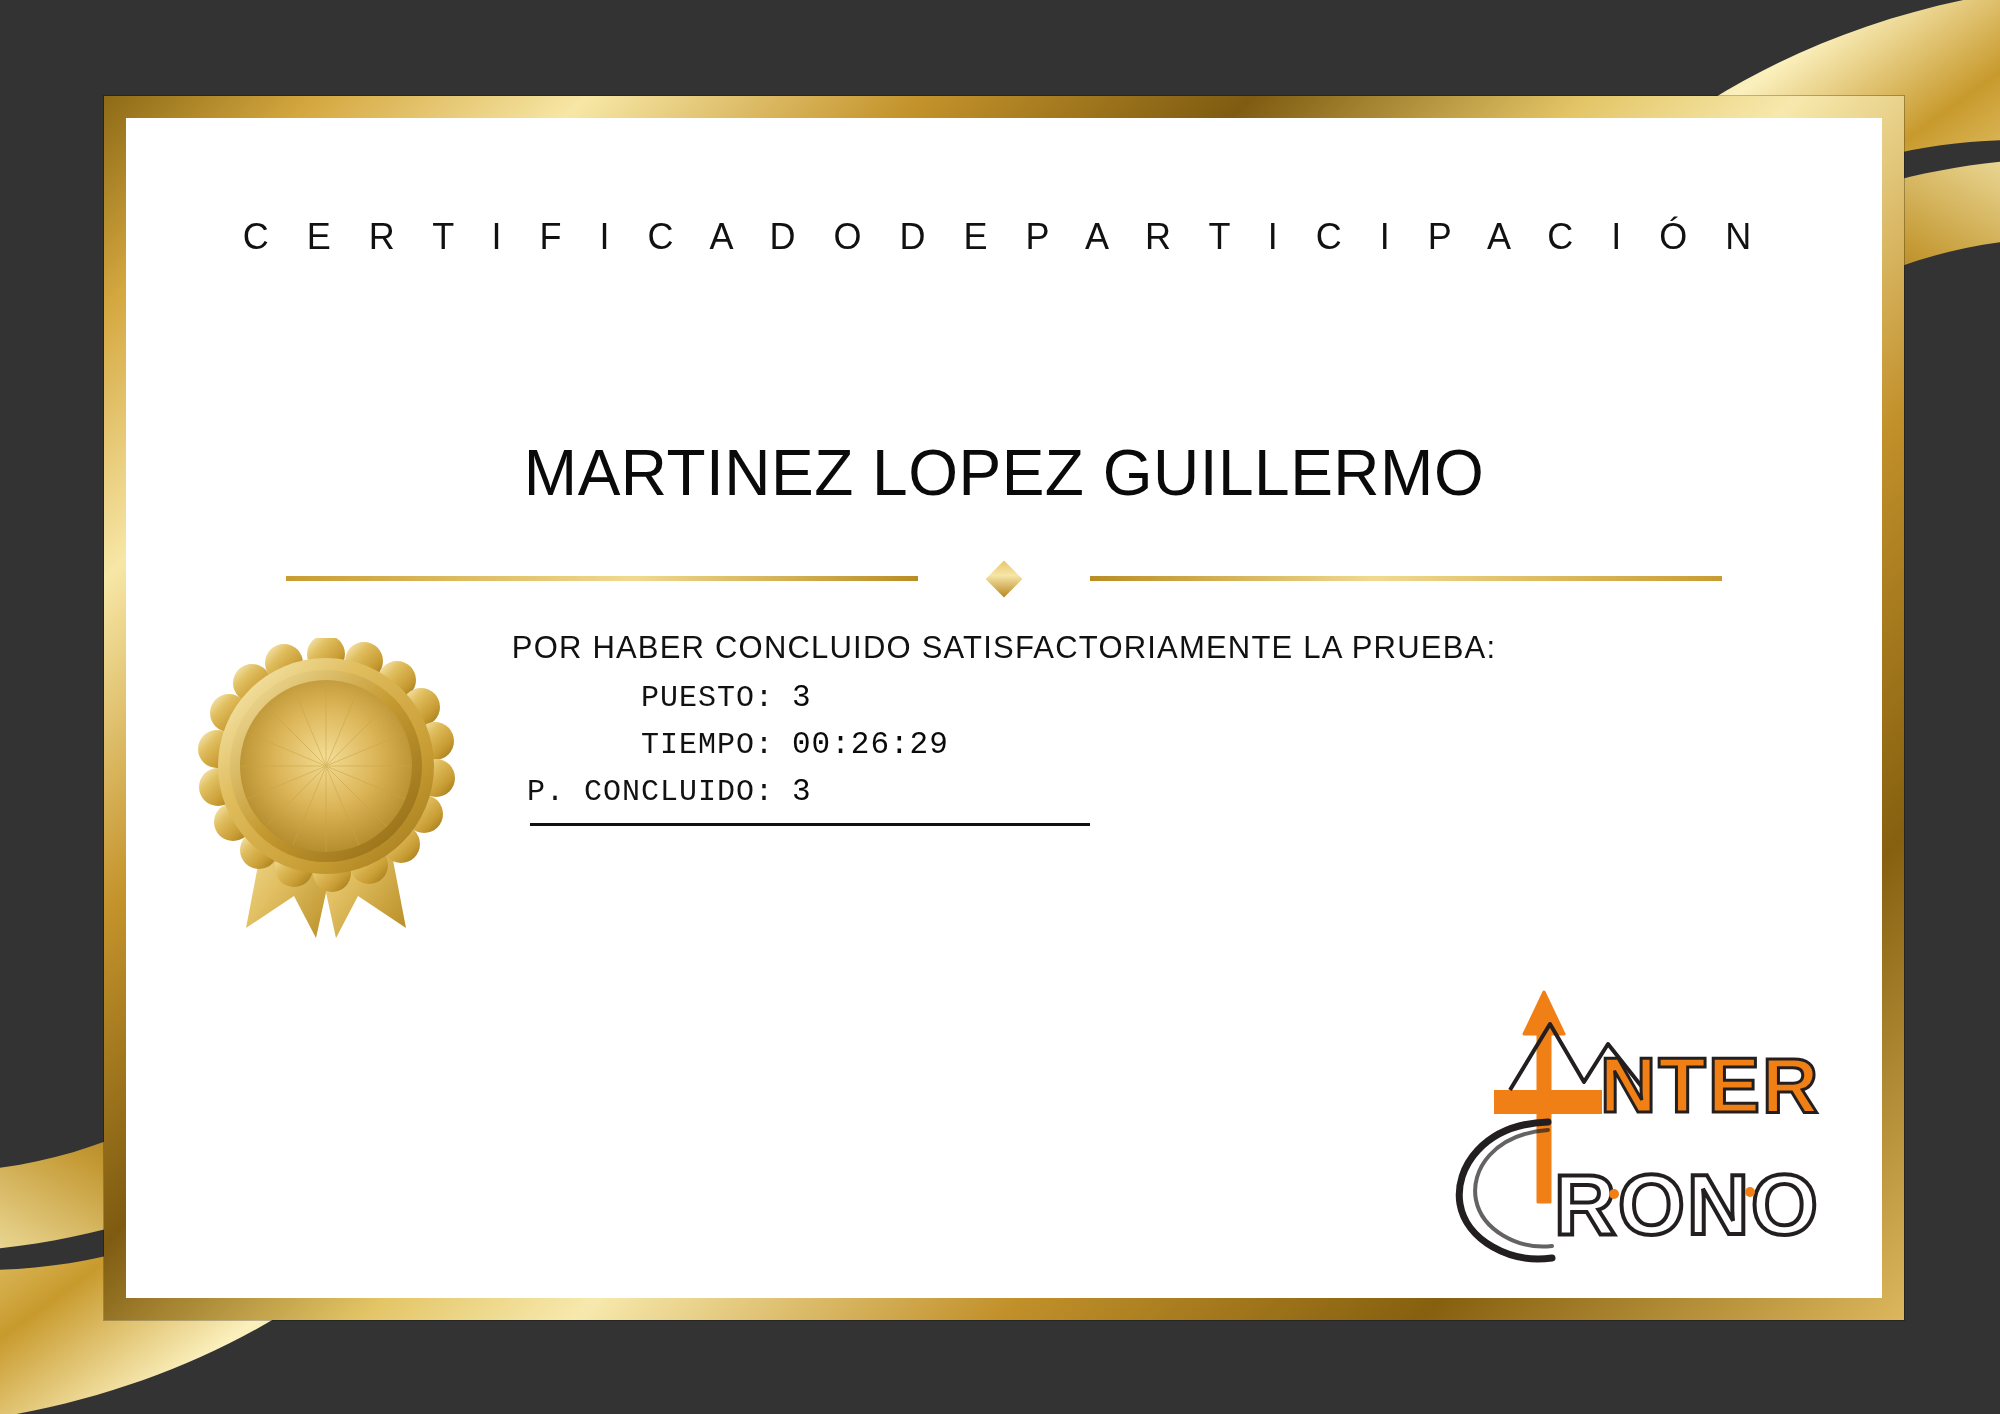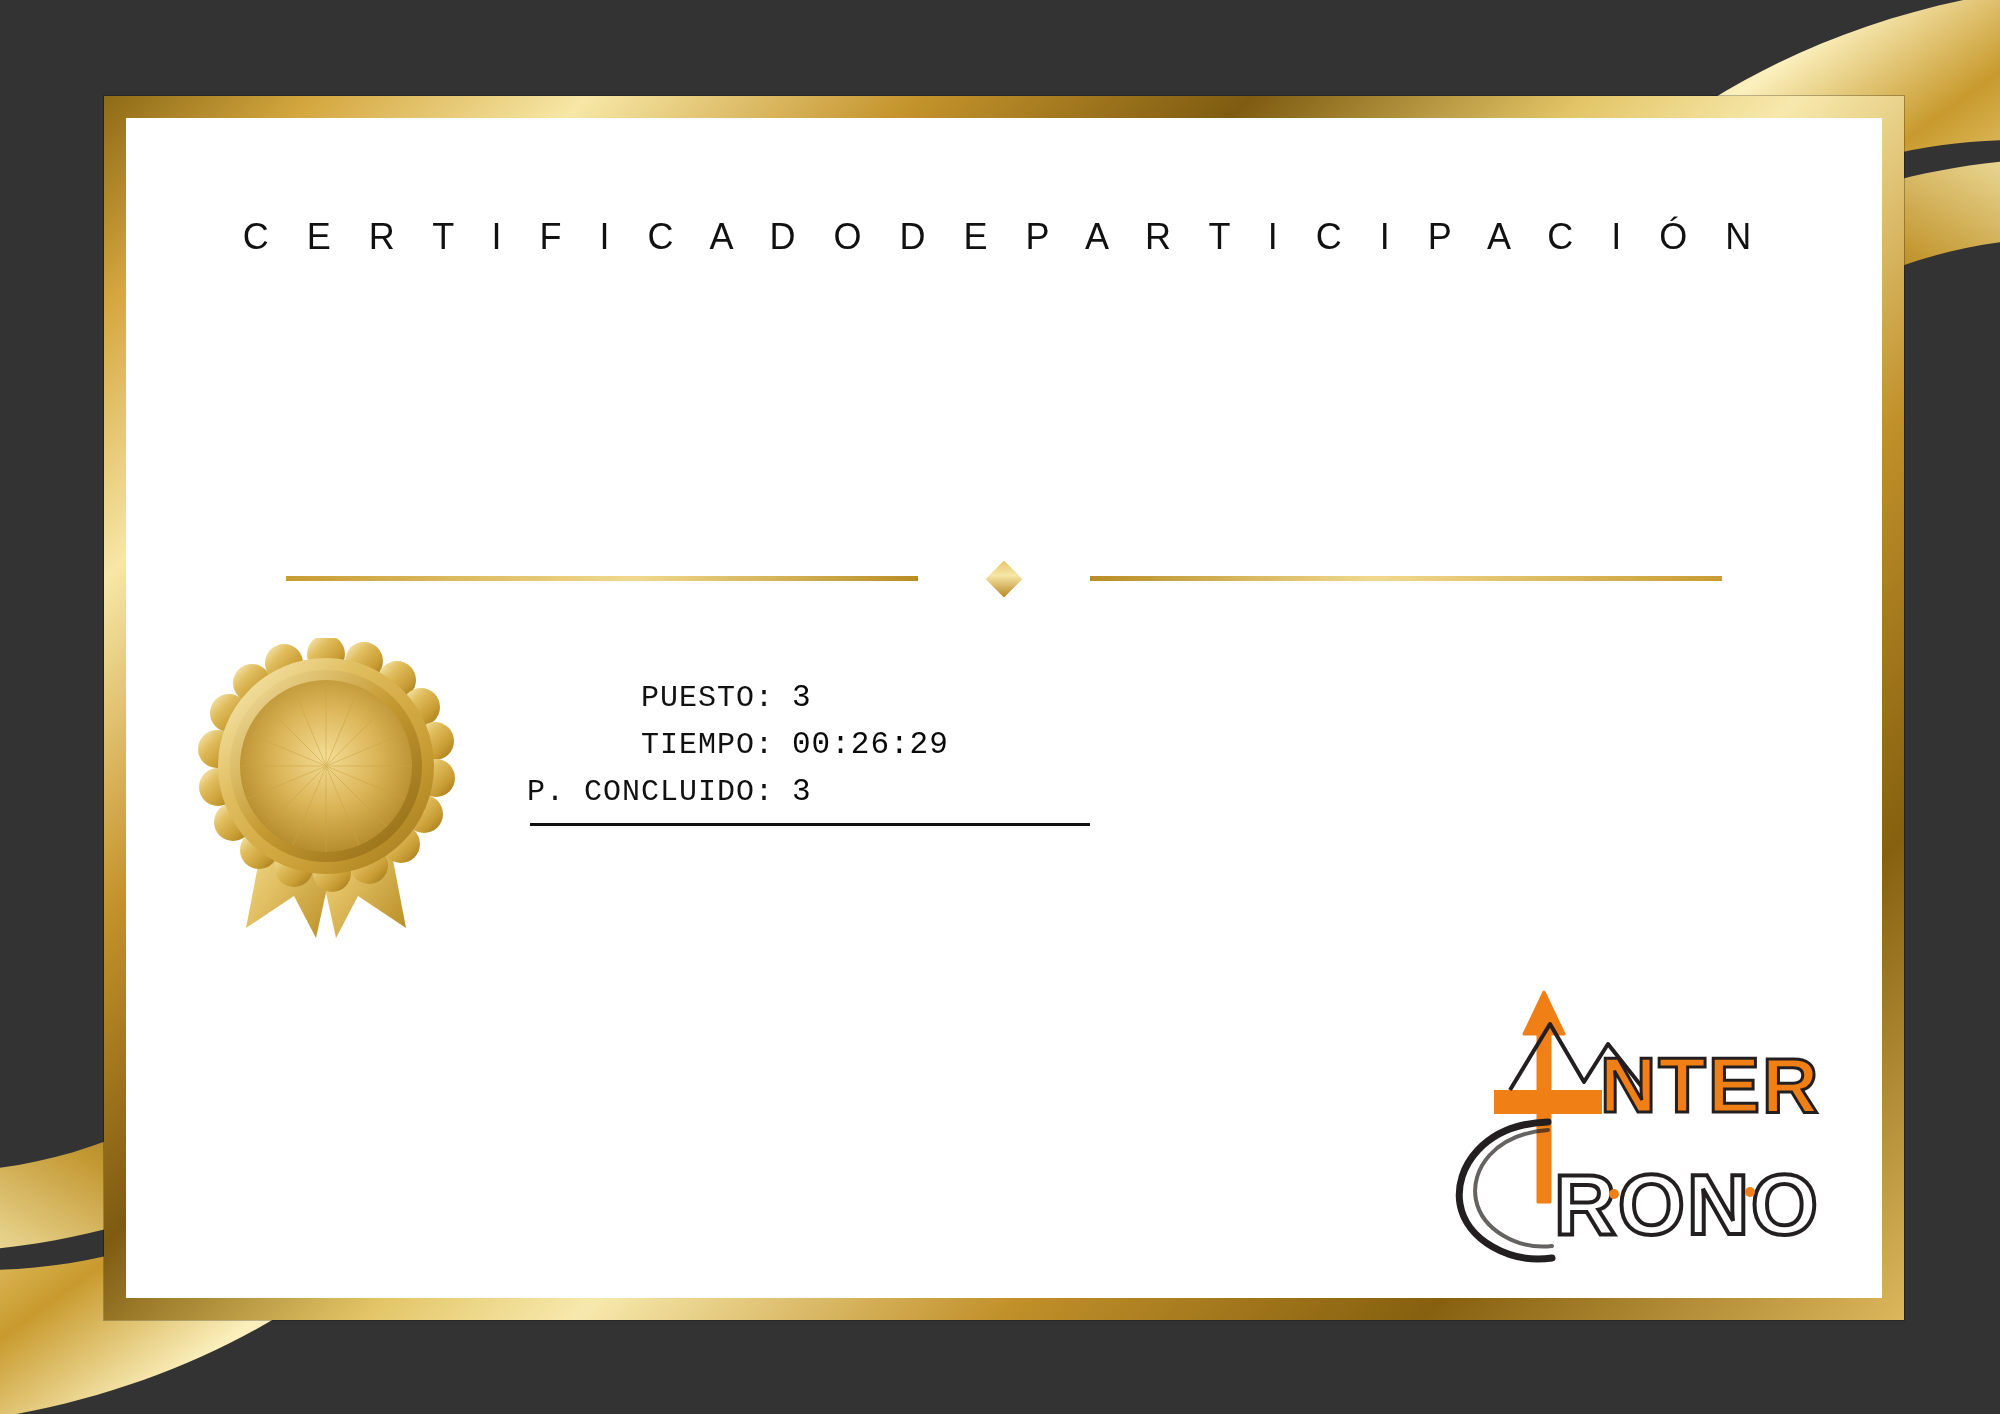--- a/index.html
+++ b/index.html
@@ -247,27 +247,29 @@
       <path d="M0,420 L0,270 C200,270 370,170 460,0 L580,0 C485,215 280,380 0,420 Z" fill="url(#gswC)"></path>
       <path d="M0,250 L0,170 C140,158 260,82 330,0 L440,0 C350,148 200,234 0,250 Z" fill="url(#gswD)" opacity="0.95"></path>
     </svg>
   </div>
 
   <div class="frame">
     <div class="frame-inner">
 
       <div class="cert-title">C E R T I F I C A D O   D E   P A R T I C I P A C I Ó N</div>
 
+      <div class="recipient">MARTINEZ LOPEZ GUILLERMO</div>
 
       <div class="divider">
         <div class="bar left"></div>
         <div class="diamond"></div>
         <div class="bar right"></div>
       </div>
 
+      <div class="subtitle">POR HABER CONCLUIDO SATISFACTORIAMENTE LA PRUEBA:</div>
 
       <div class="results">
         <div class="result-row">
           <span class="result-label">PUESTO:</span>
           <span class="result-value">3</span>
         </div>
         <div class="result-row">
           <span class="result-label">TIEMPO:</span>
           <span class="result-value">00:26:29</span>
         </div>

